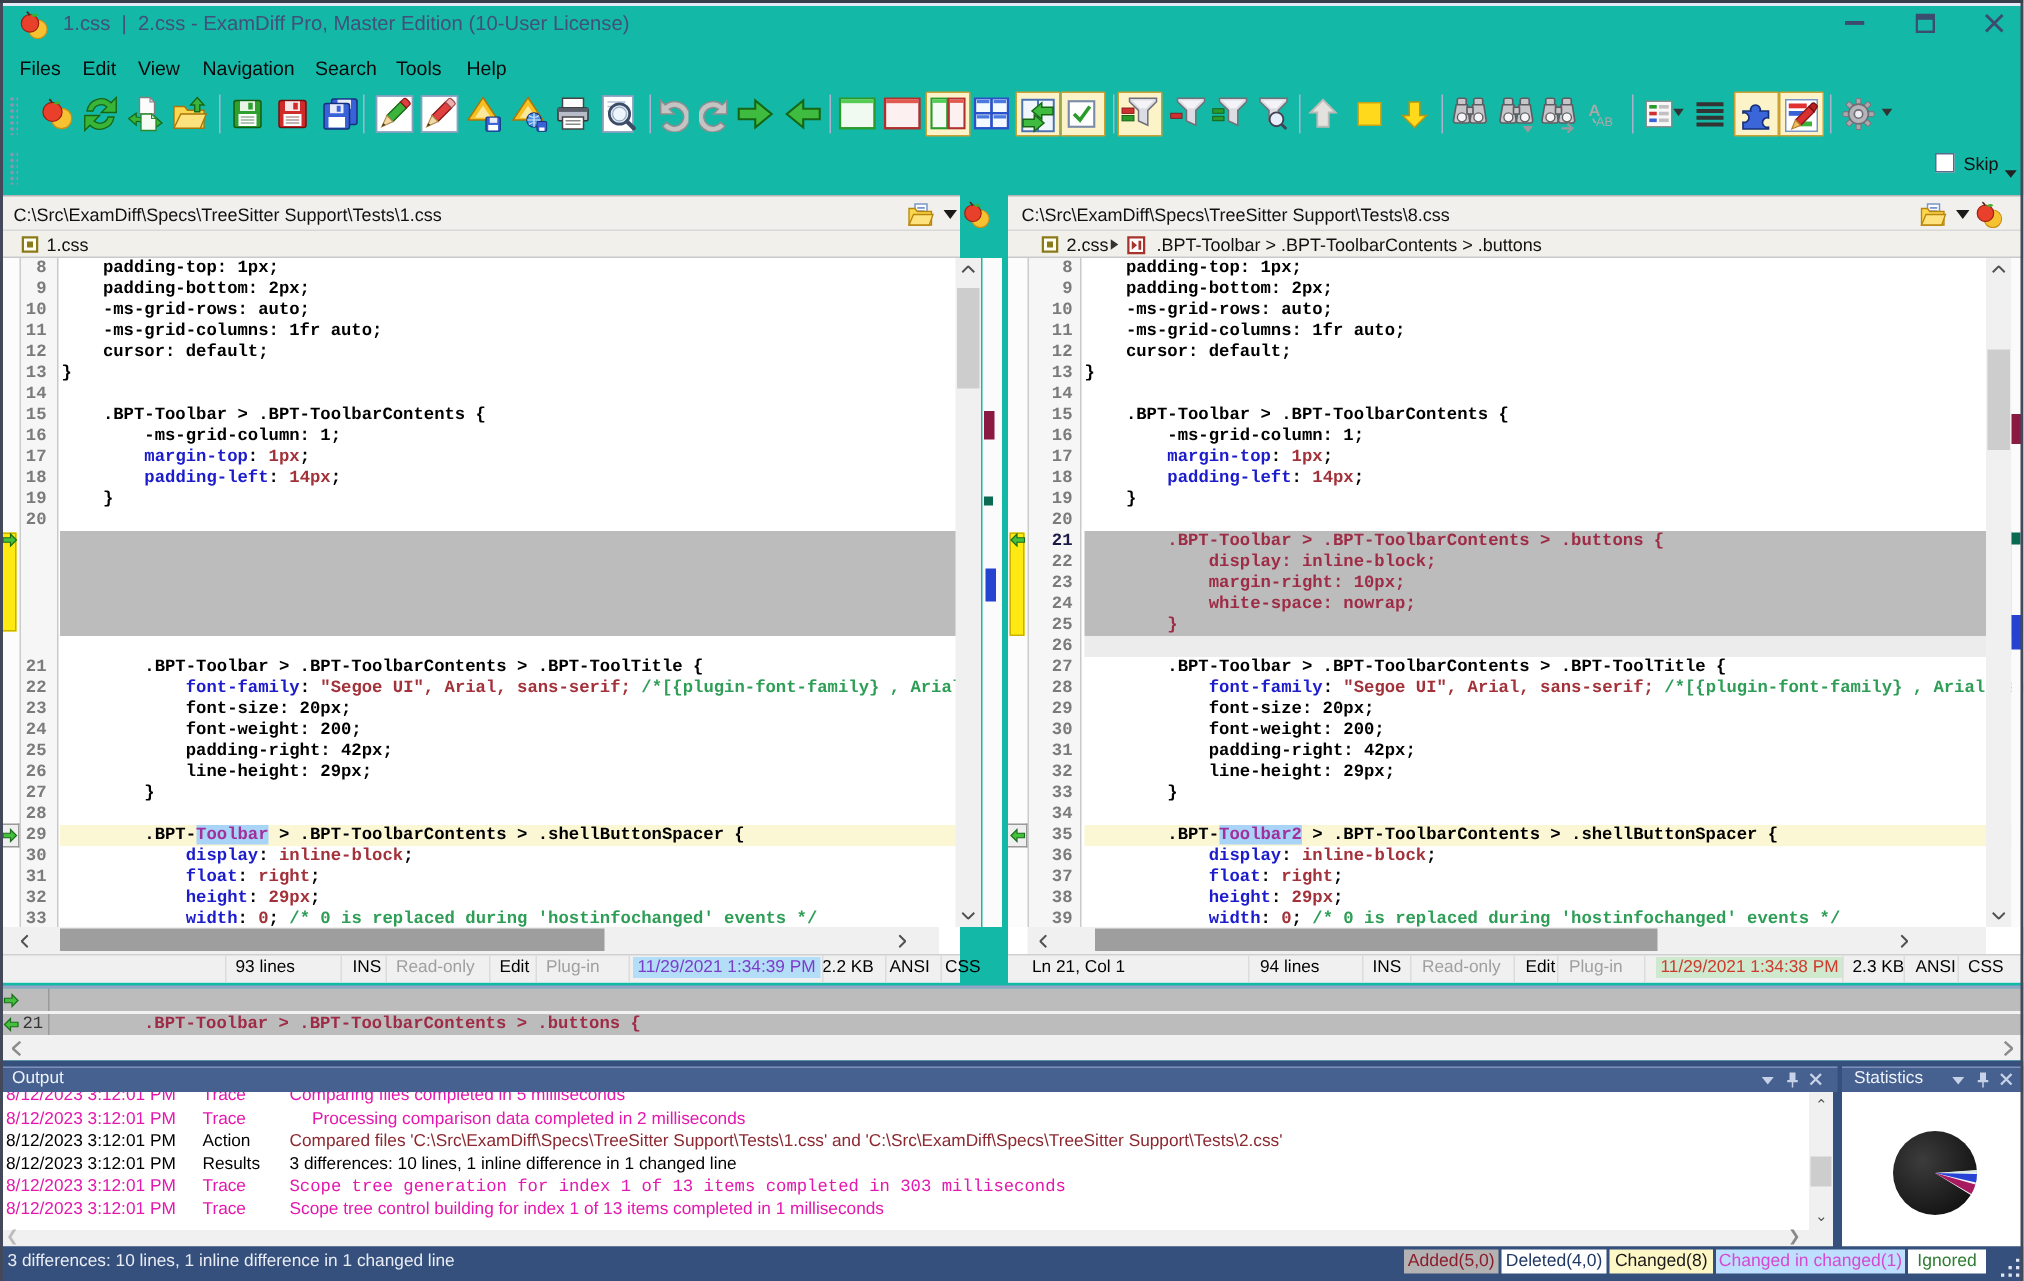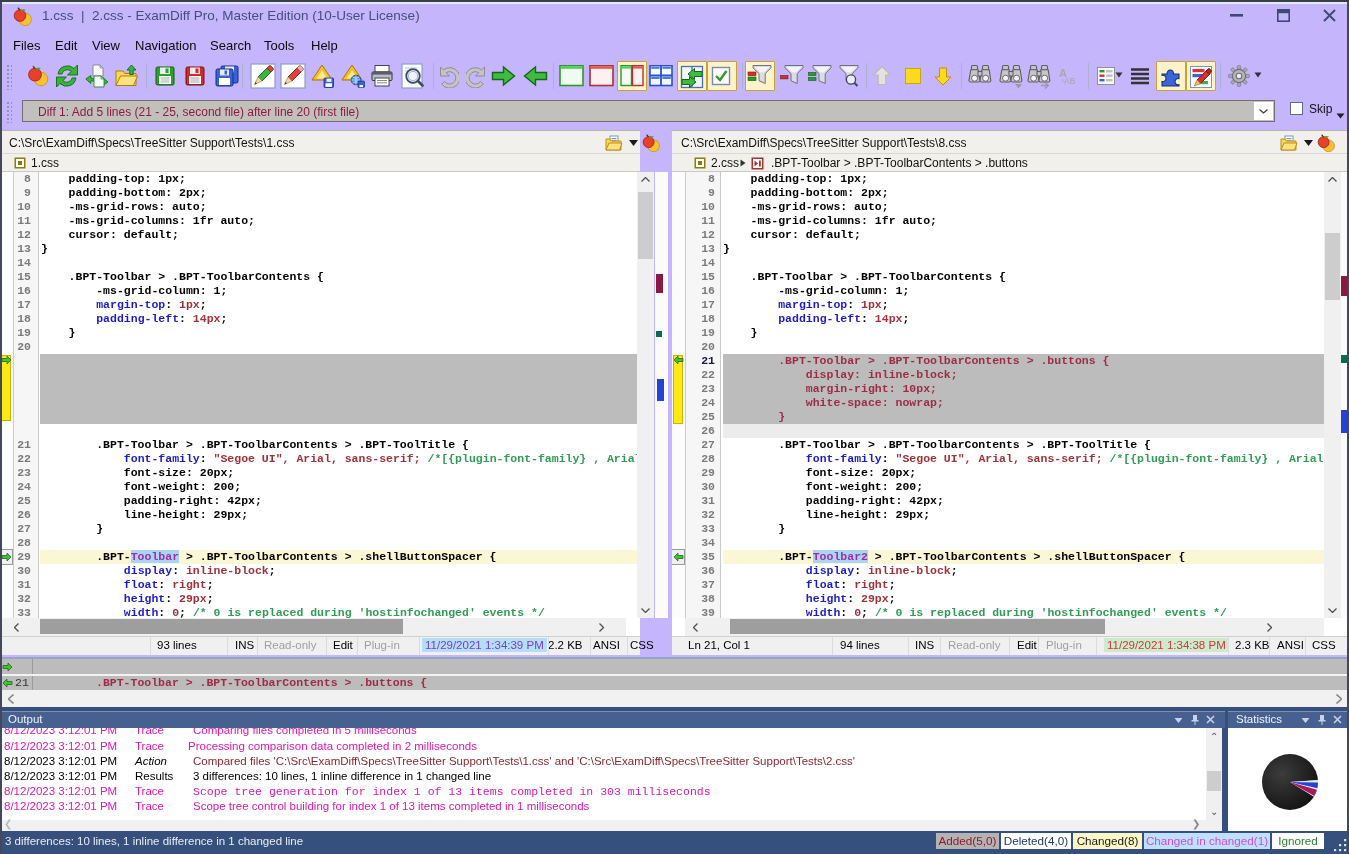--- a/index.html
+++ b/index.html
@@ -1,16 +1,16 @@
 <!DOCTYPE html>
 <html><head>
 <meta charset="utf-8">
 <style>
 html,body{margin:0;padding:0;}
-#win{position:relative;width:1349px;height:854px;background:#c4b5fd;overflow:hidden;
+#win{position:relative;width:1349px;height:854px;background:#14b8a6;overflow:hidden;
   font-family:"Liberation Sans",sans-serif;}
 .abs{position:absolute;}
 
 #titlebar{left:0;top:0;width:1349px;height:32px;}
 #titletext{left:42px;top:8px;font-size:13.5px;color:#42507a;}
 #menubar{left:0;top:32px;width:1349px;height:26px;font-size:13px;color:#0a0a0a;}
 #menubar span{position:absolute;top:6px;}
 #toolbar{left:0;top:58px;width:1349px;height:36px;}
 .tsep{position:absolute;top:5px;width:1px;height:26px;background:#a9b1cf;}
 .tsel{position:absolute;width:30px;height:30px;top:3px;background:#fdf3c8;border:1px solid #caa132;border-radius:1px;box-sizing:border-box;}
@@ -350,28 +350,20 @@
         </g>
         <circle cx="11" cy="11" r="6.6" fill="#b4b4ba" stroke="#6e6e74" stroke-width="1.1"></circle>
         <circle cx="11" cy="11" r="2.8" fill="#eceef4" stroke="#6e6e74" stroke-width="1.1"></circle>
       </svg>
     <svg class="ticon" style="left:1254px;top:14px;" width="8" height="6" viewBox="0 0 8 6">
         <path d="M0.5 0.5 h7 l-3.5 5 z" fill="#333"></path>
       </svg>
   </div>
   <div class="abs" id="comborow">
     <div class="grip" style="left:6px;top:7px;height:22px;"></div>
-    <div id="combo">
-        <div id="combotext">Diff 1: Add 5 lines (21 - 25, second file) after line 20 (first file)</div>
-        <div id="combobtn">
-          <svg style="position:absolute;left:5px;top:7px;" width="9" height="5" viewBox="0 0 9 5">
-            <path d="M0.5 0.5 L4.5 4 L8.5 0.5" fill="none" stroke="#3a3a3a" stroke-width="1.2"></path>
-          </svg>
-        </div>
-      </div>
     <div style="position:absolute;left:1290px;top:8px;width:13px;height:13px;background:#fff;border:1px solid #5a6b8c;box-sizing:border-box;"></div>
     <span style="position:absolute;left:1309px;top:8px;font-size:12px;color:#111;">Skip</span>
     <svg style="position:absolute;left:1336px;top:19px;" width="9" height="6" viewBox="0 0 9 6">
         <path d="M0.5 0.5 h8 l-4 5 z" fill="#222"></path>
       </svg>
   </div>
   <div class="abs pane" id="paneL" style="left:0;width:640px;">
     <div class="phead">
       <div class="ppath">C:\Src\ExamDiff\Specs\TreeSitter Support\Tests\1.css</div>
       <svg class="abs" style="left:605px;top:4px;" width="18" height="16" viewBox="0 0 18 16">
@@ -730,22 +722,22 @@
         </svg>
       <svg class="abs" style="left:1190px;top:2px;" width="10" height="12" viewBox="0 0 10 12">
           <path d="M3 1 h4 v5 h1.5 v1.5 h-3 V11 h-1 V7.5 h-3 V6 H3 z" fill="#c7d2e8"></path>
         </svg>
       <svg class="abs" style="left:1206px;top:3px;" width="9" height="9" viewBox="0 0 9 9">
           <path d="M1 1 L8 8 M8 1 L1 8" stroke="#c7d2e8" stroke-width="1.6"></path>
         </svg>
     </div>
     <div class="abs" style="left:0;top:17px;width:1206px;height:92px;background:#fff;overflow:hidden;">
       <div class="logrow mag" style="left:4px;top:-4px;"><span style="position:absolute;left:0;">8/12/2023 3:12:01 PM</span><span style="position:absolute;left:131px;">Trace</span><span style="position:absolute;left:189px;">Comparing files completed in 5 milliseconds</span></div>
-      <div class="logrow mag" style="left:4px;top:12px;"><span style="position:absolute;left:0;">8/12/2023 3:12:01 PM</span><span style="position:absolute;left:131px;">Trace</span><span style="position:absolute;left:184px;">Processing comparison data completed in 2 milliseconds</span></div>
-      <div class="logrow" style="left:4px;top:27px;"><span style="position:absolute;left:0;color:#000;">8/12/2023 3:12:01 PM</span><span style="position:absolute;left:131px;color:#000;font-style:italic;">Action</span><span style="position:absolute;left:189px;color:#8b2830;">Compared files 'C:\Src\ExamDiff\Specs\TreeSitter Support\Tests\1.css' and 'C:\Src\ExamDiff\Specs\TreeSitter Support\Tests\2.css'</span></div>
+      <div class="logrow mag" style="left:4px;top:12px;"><span style="position:absolute;left:0;">8/12/2023 3:12:01 PM</span><span style="position:absolute;left:131px;">Trace</span><span style="position:absolute;left:204px;">Processing comparison data completed in 2 milliseconds</span></div>
+      <div class="logrow" style="left:4px;top:27px;"><span style="position:absolute;left:0;color:#000;">8/12/2023 3:12:01 PM</span><span style="position:absolute;left:131px;color:#000;">Action</span><span style="position:absolute;left:189px;color:#8b2830;">Compared files 'C:\Src\ExamDiff\Specs\TreeSitter Support\Tests\1.css' and 'C:\Src\ExamDiff\Specs\TreeSitter Support\Tests\2.css'</span></div>
       <div class="logrow" style="left:4px;top:42px;color:#000;"><span style="position:absolute;left:0;">8/12/2023 3:12:01 PM</span><span style="position:absolute;left:131px;">Results</span><span style="position:absolute;left:189px;">3 differences: 10 lines, 1 inline difference in 1 changed line</span></div>
       <div class="logrow mag" style="left:4px;top:57px;"><span style="position:absolute;left:0;">8/12/2023 3:12:01 PM</span><span style="position:absolute;left:131px;">Trace</span><span style="position:absolute;left:189px;font-family:Liberation Mono, monospace;">Scope tree generation for index 1 of 13 items completed in 303 milliseconds</span></div>
       <div class="logrow mag" style="left:4px;top:72px;"><span style="position:absolute;left:0;">8/12/2023 3:12:01 PM</span><span style="position:absolute;left:131px;">Trace</span><span style="position:absolute;left:189px;">Scope tree control building for index 1 of 13 items completed in 1 milliseconds</span></div>
     </div>
     <div class="abs" style="left:1206px;top:17px;width:16px;height:92px;background:#f0f0f0;">
       <div class="sbarrow" style="left:4px;top:3px;">⌃</div>
       <div class="thumb" style="left:1px;top:43px;width:14px;height:20px;"></div>
       <div class="sbarrow" style="left:4px;bottom:3px;">⌄</div>
     </div>
     <div class="abs" style="left:0;top:109px;width:1222px;height:11px;background:#f0f0f0;">

